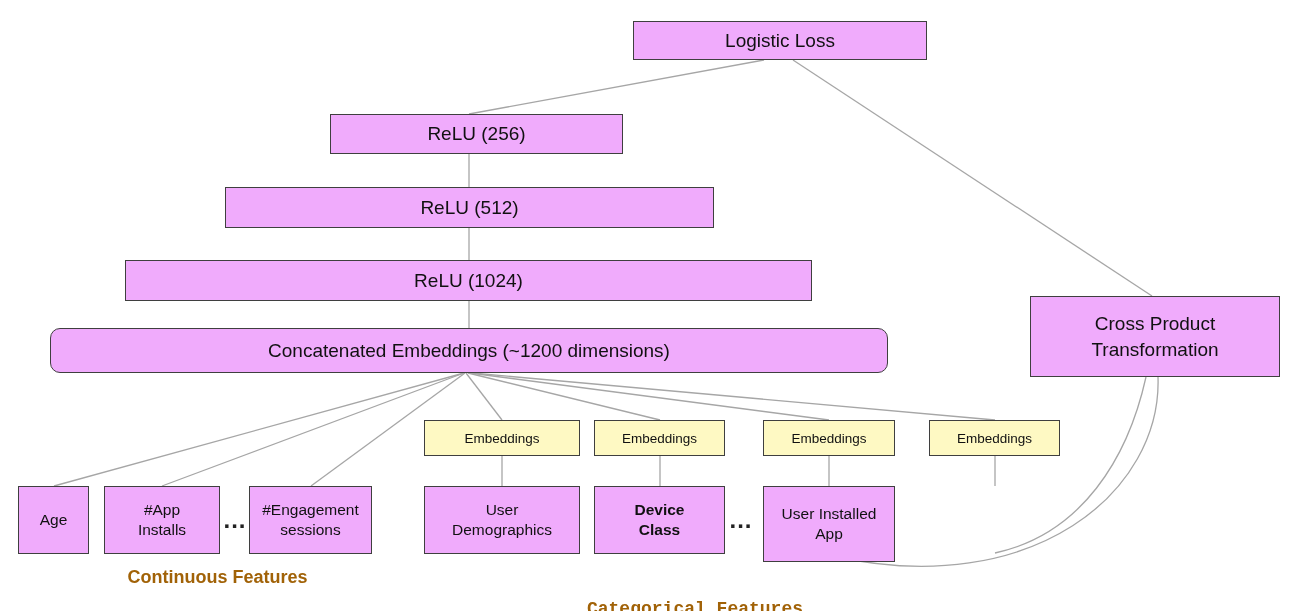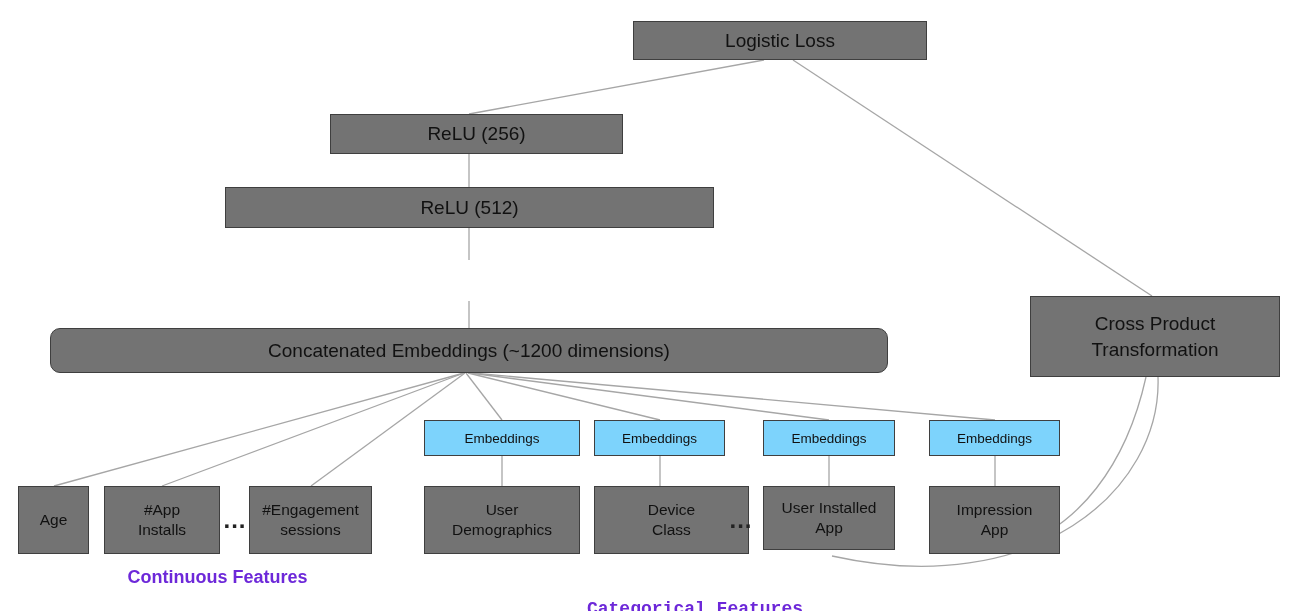--- a/index.html
+++ b/index.html
@@ -13,26 +13,26 @@
     overflow: hidden;
   }
   .edges { position: absolute; left: 0; top: 0; width: 1295px; height: 611px; }
   .edges line, .edges path { stroke: #a6a6a6; stroke-width: 1.3; fill: none; }
   .node {
     position: absolute;
     display: flex;
     align-items: center;
     justify-content: center;
     text-align: center;
-    background: #737373;
+    background: #f0abfc;
     border: 1px solid #3f3f3f;
     color: #111;
   }
   .lvl { font-size: 19px; }
-  .emb { background: #7dd3fc; font-size: 13.5px; }
+  .emb { background: #fef9c3; font-size: 13.5px; }
   .feature { font-size: 15.5px; line-height: 1.3; }
   .txt { display: inline-block; }
   .w62  { max-width: 66px; }
   .w110 { max-width: 110px; }
   .w120 { max-width: 122px; }
   .w70  { max-width: 70px; }
   .w90  { max-width: 92px; }
   .w200 { max-width: 210px; line-height: 1.35; }
   .ellipsis {
     position: absolute;
@@ -41,21 +41,21 @@
     justify-content: center;
     font-size: 24px;
     font-weight: 700;
     color: #222;
     letter-spacing: 1px;
   }
   .group-label {
     position: absolute;
     font-weight: 700;
     font-size: 18px;
-    color: #6d28d9;
+    color: #a16207;
     text-align: center;
   }
 </style>
 </head>
 <body>
 
 <div class="canvas">
 
   <svg class="edges" viewBox="0 0 1295 611" aria-hidden="true">
     <line x1="764" y1="60" x2="469" y2="114"></line>
@@ -83,20 +83,23 @@
   </div>
 
   <div class="node lvl" style="left:330px; top:114px; width:293px; height:40px;">
     <span class="txt">ReLU (256)</span>
   </div>
 
   <div class="node lvl" style="left:225px; top:187px; width:489px; height:41px;align-items:center;">
     <span class="txt">ReLU (512)</span>
   </div>
 
+  <div class="node lvl" style="left:125px; top:260px; width:687px; height:41px;">
+    <span class="txt">ReLU (1024)</span>
+  </div>
 
   <div class="node lvl" style="left:50px; top:328px; width:838px; height:45px;border-radius:10px;">
     <span class="txt">Concatenated Embeddings (~1200 dimensions)</span>
   </div>
 
   <div class="node lvl" style="left:1030px; top:296px; width:250px; height:81px;">
     <span class="txt w200">Cross Product Transformation</span>
   </div>
 
   <div class="node emb" style="left:424px; top:420px; width:156px; height:36px;">
@@ -125,33 +128,30 @@
   </div>
 
   <div class="node feature" style="left:249px; top:486px; width:123px; height:68px;">
     <span class="txt w110">#Engagement sessions</span>
   </div>
 
   <div class="node feature" style="left:424px; top:486px; width:156px; height:68px;">
     <span class="txt w120">User Demographics</span>
   </div>
 
-  <div class="node feature" style="left:594px; top:486px; width:155px; height:68px;">
+  <div class="node feature" style="left:594px; top:486px; width:131px; height:68px;font-weight:bold;">
     <span class="txt w70">Device Class</span>
   </div>
 
   <div class="ellipsis" style="left:727px; top:486px; width:28px; height:68px;">
     <span>...</span>
   </div>
 
-  <div class="node feature" style="left:763px; top:486px; width:132px; height:64px;">
+  <div class="node feature" style="left:763px; top:486px; width:132px; height:76px;">
     <span class="txt w110">User Installed App</span>
   </div>
 
-  <div class="node feature" style="left:929px; top:486px; width:131px; height:68px;">
-    <span class="txt w90">Impression App</span>
-  </div>
 
   <div class="group-label" style="left:60px; top:567px; width:315px;">Continuous Features</div>
 
   <div class="group-label" style="left:535px; top:599px; width:320px;font-family:Liberation Mono, monospace;">Categorical Features</div>
 
 </div>
 
 </body></html>

